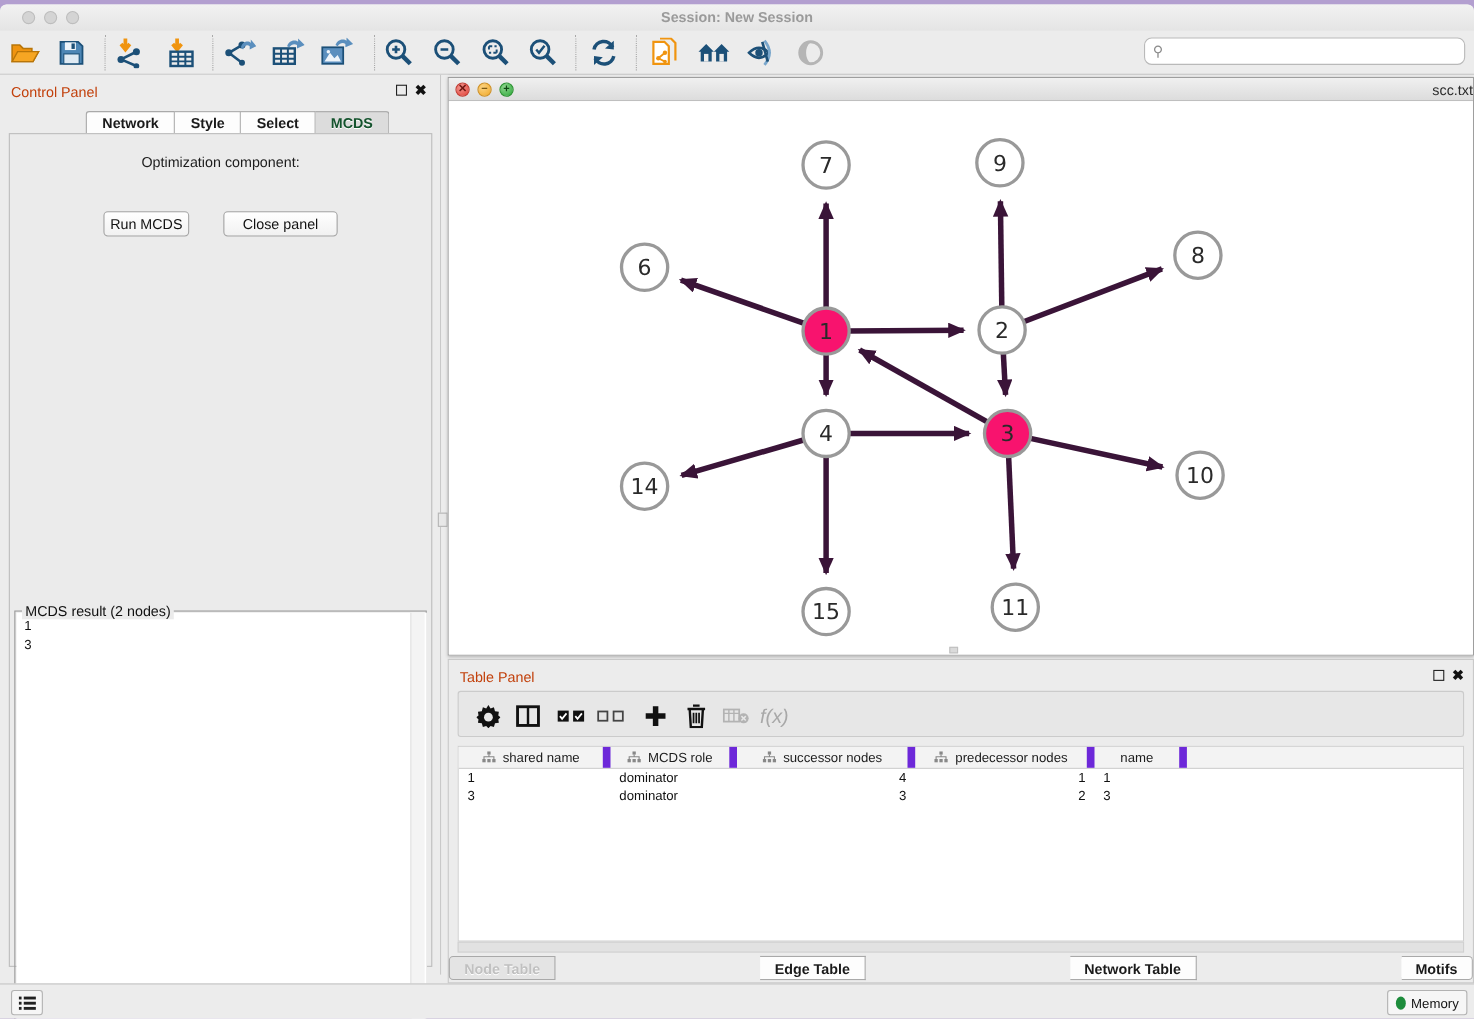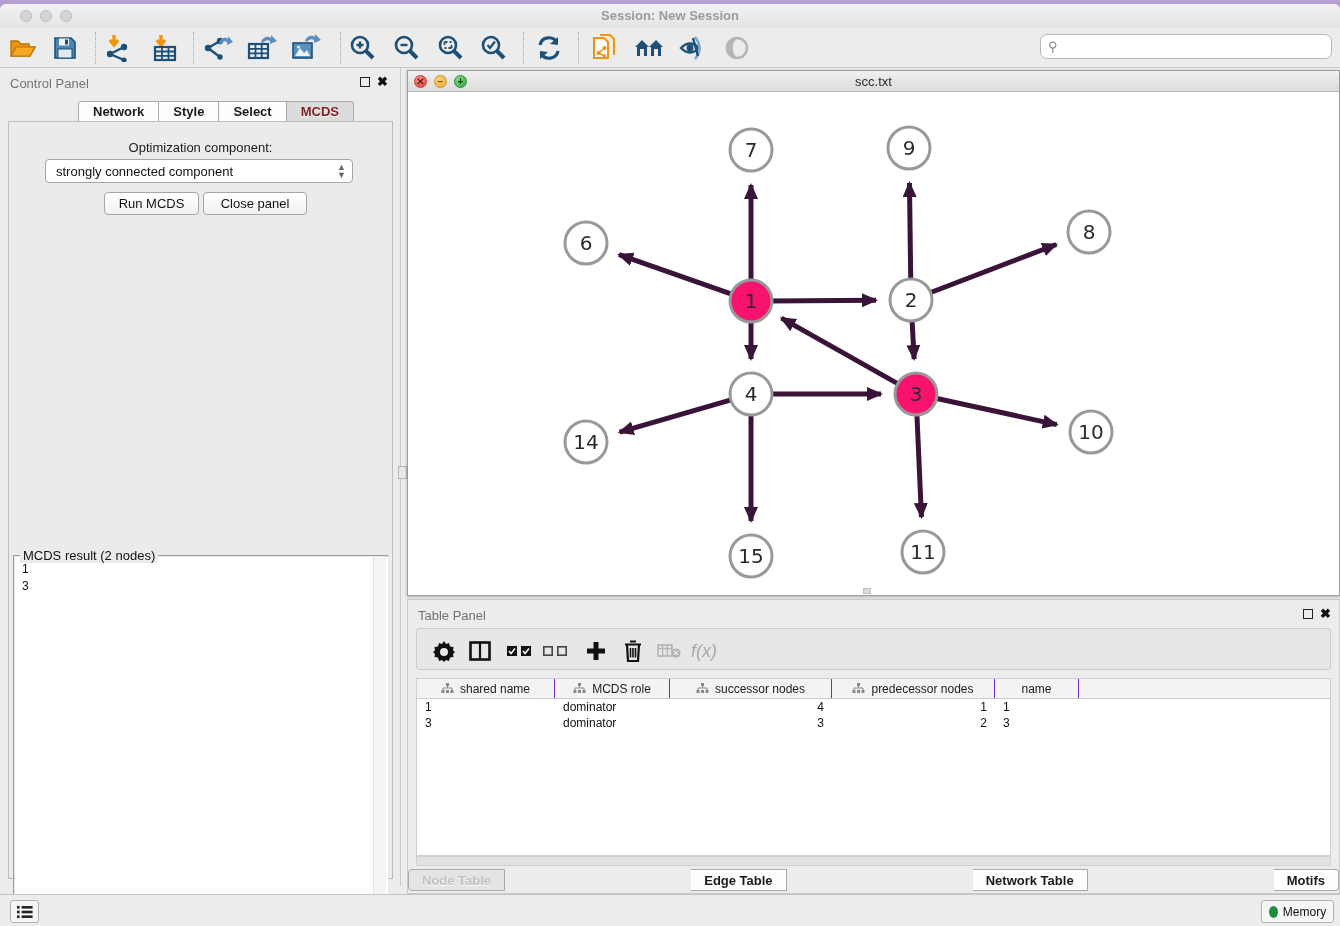--- a/index.html
+++ b/index.html
@@ -20,28 +20,28 @@
   .tb-icon { position:absolute; top:5px; width:30px; height:30px; display:flex; align-items:center; justify-content:center; }
   .tb-sep { position:absolute; top:4px; height:32px; border-left:1px dotted #a8a8a8; }
   .searchbox { position:absolute; left:1040px; top:6px; width:292px; height:25px; background:#fff;
                border:1px solid #b9b9b9; border-radius:7px; display:flex; align-items:center; padding-left:7px; }
   .searchbox .mag { color:#8a8a8a; font-size:13px; }
   .searchbox input { border:none; outline:none; flex:1; font-size:12px; background:transparent; margin-left:4px; }
 
   
   .cpanel { position:absolute; left:0; top:64px; width:401px; height:818px; background:#ececec; border-right:1px solid #c9c9c9; }
   .panel-head { position:absolute; left:0; top:0; width:100%; height:28px; }
-  .panel-head .ph-title { position:absolute; left:10px; top:8px; font-size:13px; color:#737373; }
+  .panel-head .ph-title { position:absolute; left:10px; top:8px; font-size:13px; color:#c2410c; }
   .ph-float { position:absolute; top:9px; width:10px; height:10px; border:1.5px solid #222; }
   .ph-close { position:absolute; top:6px; font-size:13px; font-weight:bold; color:#111; }
   .cp-tabs { position:absolute; left:78px; top:33px; display:flex; }
   .cp-tab { height:21px; padding:0 14px; background:#fdfdfd; border:1px solid #a9a9a9; border-left:none;
             font-size:13px; font-weight:bold; color:#1a1a1a; display:flex; align-items:center; }
   .cp-tab:first-child { border-left:1px solid #a9a9a9; border-radius:3px 0 0 0; }
-  .cp-tab.sel { background:#dcdcdc; color:#7f1d1d; text-shadow:0 1px 0 #fff; border-radius:0 3px 0 0; }
+  .cp-tab.sel { background:#dcdcdc; color:#14532d; text-shadow:0 1px 0 #fff; border-radius:0 3px 0 0; }
   .cp-content { position:absolute; left:8px; top:53px; width:385px; height:758px; background:#ebebeb;
                 border:1px solid #bdbdbd; }
   .opt-label { position:absolute; left:0; top:18px; width:100%; text-align:center; font-size:13px; color:#1c1c1c; }
   .opt-select { position:absolute; left:36px; top:37px; width:308px; height:24px; background:#fff;
                 border:1px solid #a6a6a6; border-radius:4px; font-size:13px; color:#111;
                 display:flex; align-items:center; padding-left:10px; }
   .opt-select .stepper { position:absolute; right:6px; top:3px; color:#666; font-size:9px; line-height:8px; text-align:center; }
   .cp-btn { position:absolute; top:70px; height:23px; background:linear-gradient(#ffffff,#f1f1f1);
             border:1px solid #a6a6a6; border-radius:4px; font-size:13px; color:#111;
             display:flex; align-items:center; justify-content:center; }
@@ -51,38 +51,38 @@
              color:#111; padding:4px 0 0 7px; line-height:17px; }
   .fs-scroll { position:absolute; right:1px; top:1px; width:13px; height:375px; background:#f4f4f4; border-left:1px solid #e2e2e2; }
   .splitter-v { position:absolute; left:401px; top:64px; width:6px; height:528px; background:#ececec; }
   .splitter-grip { position:absolute; left:398px; top:462px; width:9px; height:13px; background:#e8e8e8; border:1px solid #b5b5b5; }
 
   
   .netwin { position:absolute; left:407px; top:66px; width:933px; height:526px; background:#fff;
             border:1px solid #9e9e9e; box-shadow:0 1px 3px rgba(0,0,0,.25); }
   .net-titlebar { position:absolute; left:0; top:0; width:100%; height:21px;
                   background:linear-gradient(#f0f0f0,#dcdcdc); border-bottom:1px solid #b9b9b9; }
-  .net-title { position:absolute; width:100%; top:3px; text-align:center; font-size:13px; color:#2a2a2a; }
+  .net-title { position:absolute; width:100%; top:3px; text-align:right; font-size:13px; color:#2a2a2a; }
   .mac-dot { position:absolute; top:4px; width:13px; height:13px; border-radius:50%; color:#7d2a18;
              font-size:10px; font-weight:bold; text-align:center; line-height:12px; }
   .mac-red { background:radial-gradient(circle at 35% 30%, #f2948d, #e14138); border:1px solid #c23a31; color:#6e1611;}
   .mac-yellow { background:radial-gradient(circle at 35% 30%, #fcd380, #f0a828); border:1px solid #cf9023; color:#7a5610;}
   .mac-green { background:radial-gradient(circle at 35% 30%, #8fd78f, #2ba738); border:1px solid #29912f; color:#0f4a14;}
   .net-canvas { position:absolute; left:0; top:21px; width:931px; height:503px; background:#fff; }
   .net-grip-b { position:absolute; left:455px; bottom:1px; width:8px; height:6px; background:#dadada; border:1px solid #c0c0c0; }
 
   
   .tpanel { position:absolute; left:407px; top:595px; width:933px; height:295px; background:#ececec; border:1px solid #c9c9c9; }
   .tp-toolbar { position:absolute; left:8px; top:28px; width:915px; height:42px; background:#e7e7e7;
                 border:1px solid #cbcbcb; border-radius:3px; }
   .tp-icon { position:absolute; top:7px; width:30px; height:30px; display:flex; align-items:center; justify-content:center; }
   .tp-table { position:absolute; left:8px; top:78px; width:915px; height:178px; background:#fff; border:1px solid #cfcfcf; }
   .tp-header { display:flex; height:20px; background:#f3f3f3; border-bottom:1px solid #cfcfcf; }
   .tp-hcell { position:relative; display:flex; align-items:center; justify-content:center; gap:6px;
-              font-size:12px; color:#1c1c1c; border-right:1px solid #6d28d9; height:100%;text-align:center; }
+              font-size:12px; color:#1c1c1c; border-right:7px solid #6d28d9; height:100%;text-align:center; }
   .tp-row { display:flex; height:16px; font-size:12px; color:#111; }
   .tp-cell { padding:0 8px; overflow:hidden; white-space:nowrap; line-height:16px; }
   .tp-bottomstrip { position:absolute; left:8px; top:256px; width:915px; height:10px; background:#e2e2e2; border:1px solid #d0d0d0; }
   .tp-tabs { position:absolute; left:0; right:0; top:269px; display:flex; justify-content:space-between; }
   .tp-tab { height:22px; padding:0 13px; background:#fdfdfd; border:1px solid #a9a9a9; border-left:none;
             font-size:13px; font-weight:bold; color:#1a1a1a; display:flex; align-items:center; }
   .tp-tab:first-child { border-left:1px solid #a9a9a9; border-radius:4px 0 0 4px; }
   .tp-tab:last-child { border-radius:0 4px 4px 0; }
   .tp-tab.sel { background:#e4e4e4; color:#c0c0c0; text-shadow:0 1px 0 #fff; }
 
@@ -249,25 +249,21 @@
       <span class="ph-close" style="left:377px">✖</span>
     </div>
     <div class="cp-tabs">
       <div class="cp-tab">Network</div>
       <div class="cp-tab">Style</div>
       <div class="cp-tab">Select</div>
       <div class="cp-tab sel">MCDS</div>
     </div>
     <div class="cp-content">
       <div class="opt-label">Optimization component:</div>
-      <div class="opt-select">
-        <span>strongly connected component</span>
-        <span class="stepper">▲<br>▼</span>
-      </div>
-      <div class="cp-btn" style="left:95px; width:95px;">Run MCDS</div>
+      <div class="cp-btn" style="left:85px; width:78px;">Run MCDS</div>
       <div class="cp-btn" style="left:194px; width:104px;">Close panel</div>
       <div class="fieldset">
         <div class="fs-list" id="mcds-result-list">
             <div>1</div>
             <div>3</div>
           </div>
         <div class="fs-scroll"></div>
         <div class="legend">MCDS result (2 nodes)</div>
       </div>
     </div>

